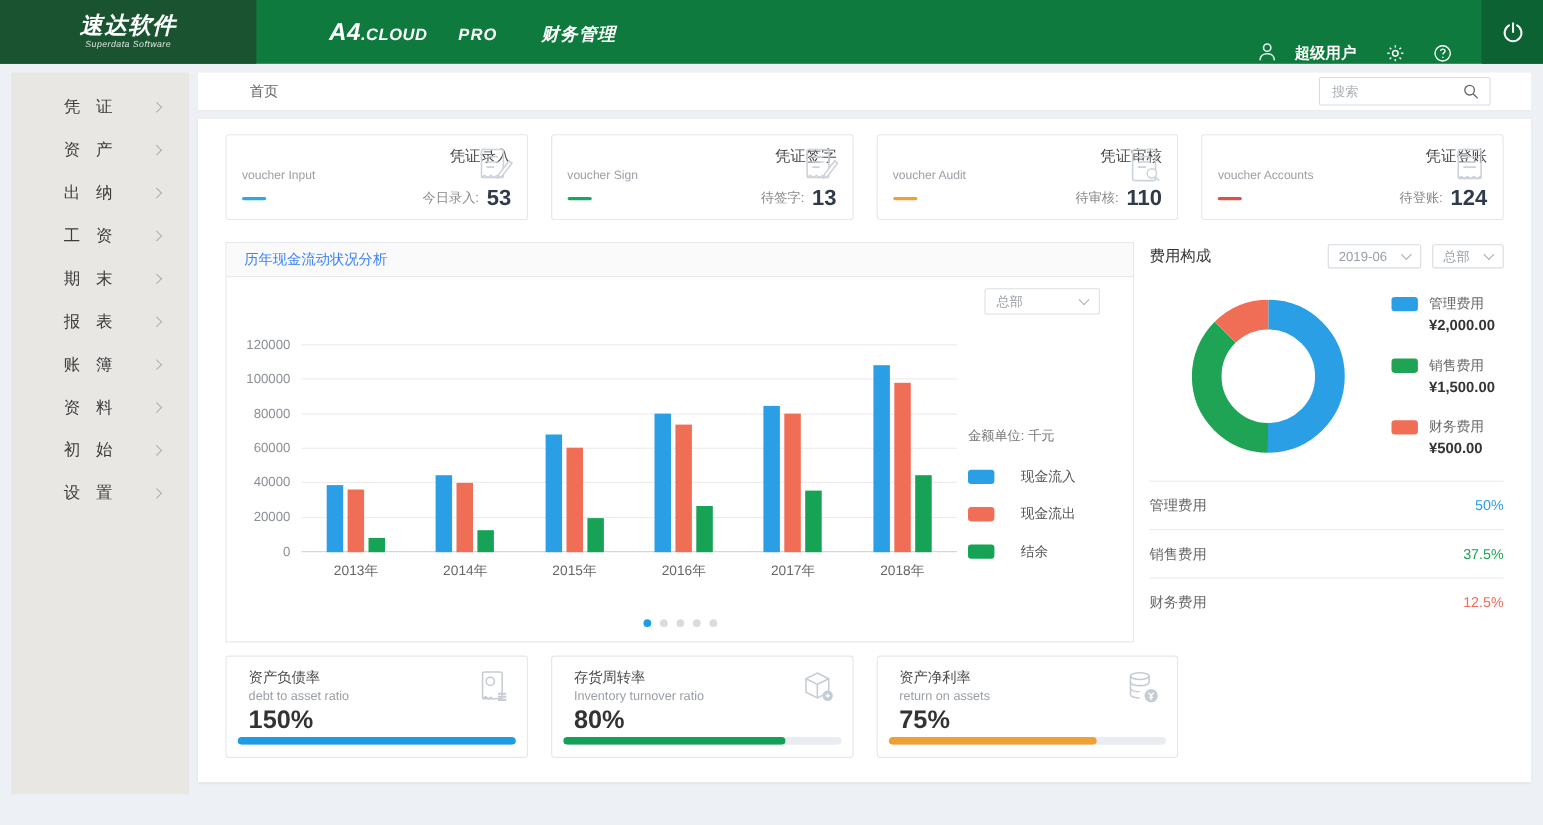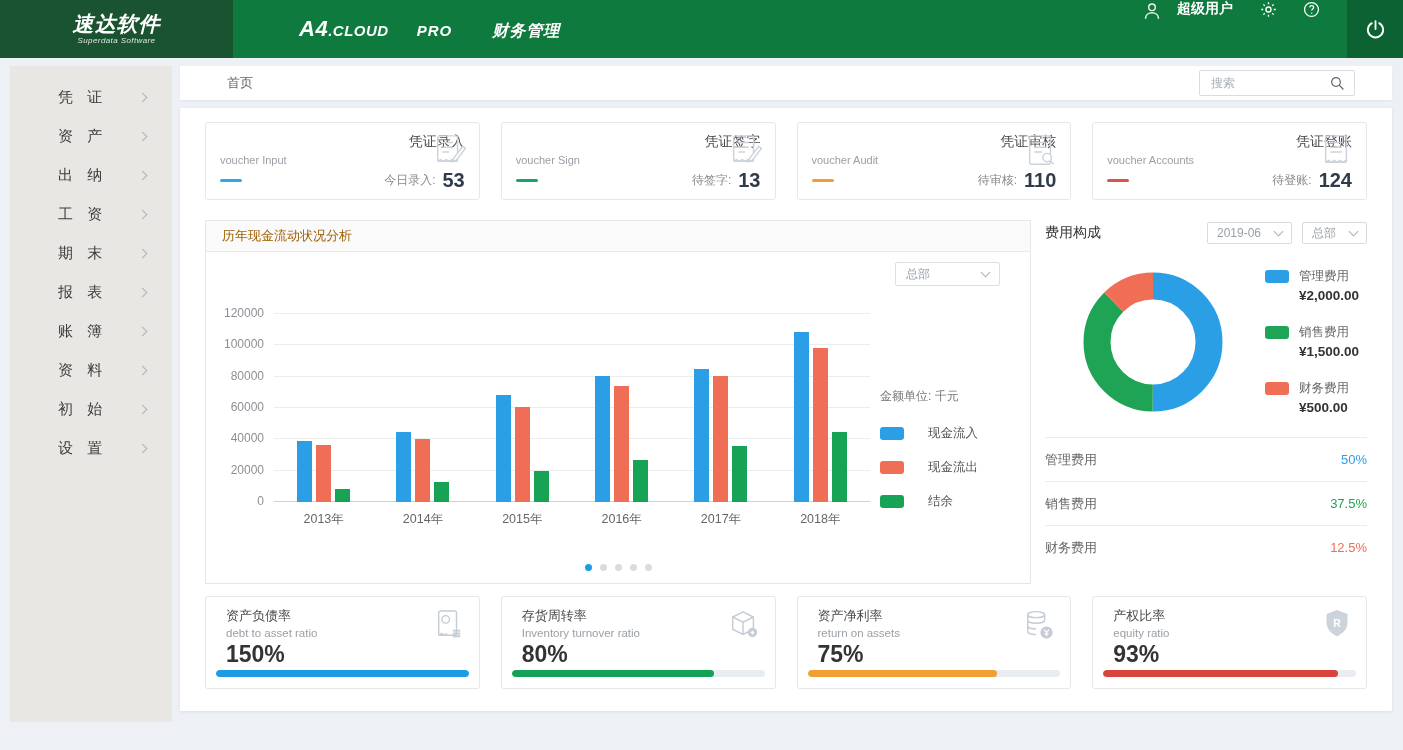--- a/index.html
+++ b/index.html
@@ -12,21 +12,21 @@
   
   .app-header { height:58px; background:#0e7a3e; display:flex; align-items:stretch; color:#fff; }
   .logo-block { width:233px; background:#1a5330; display:flex; flex-direction:column; align-items:center; justify-content:center; }
   .logo-title { font-size:21px; font-weight:bold; font-style:italic; letter-spacing:1px; line-height:1; }
   .logo-sub { font-size:8px; font-style:italic; opacity:.85; margin-top:2px; letter-spacing:.4px; }
   .app-title { display:flex; align-items:baseline; margin-left:66px; align-self:center; font-weight:bold; font-style:italic; }
   .product-main { font-size:22px; letter-spacing:.5px; }
   .product-suffix { font-size:15px; letter-spacing:.5px; }
   .edition { font-size:15px; margin-left:28px; letter-spacing:1px; }
   .module { font-size:16px; margin-left:40px; letter-spacing:1px; }
-  .header-right { margin-left:auto; display:flex; align-items:flex-start; }
+  .header-right { margin-left:auto; display:flex; align-items:flex-end; }
   .hr-item { display:flex; align-items:center; justify-content:center; cursor:pointer; }
   .user-icon-wrap { margin-right:14px; }
   .username { font-size:14px; font-weight:bold; margin-right:26px; }
   .gear-wrap { margin-right:24px; }
   .help-wrap { margin-right:26px; }
   .power-block { width:56px; height:100%; background:#0c6233; display:flex; align-items:center; justify-content:center; cursor:pointer; }
   
   .page { display:flex; padding:8px 11px 0 10px; gap:8px; }
   .sidebar { width:162px; height:656px; background:#e9e7e4; padding-top:12px; flex:none; }
   .side-item { height:39px; display:flex; align-items:center; padding:0 26px 0 48px; font-size:15px; color:#3c3c3c; letter-spacing:5px; cursor:pointer; }
@@ -48,21 +48,21 @@
   .v-title { font-size:14px; color:#4a4a4a;text-align:right; }
   .v-sub { font-size:11px; color:#9aa0a6; margin-top:3px; }
   .v-icon { position:absolute; top:9px; right:12px; }
   .v-bottom { position:absolute; left:14px; right:14px; bottom:9px; display:flex; align-items:center; }
   .dash { width:22px; height:3px; border-radius:1.5px; }
   .v-stat { margin-left:auto; font-size:12px; color:#888; }
   .v-num { font-size:20px; font-weight:bold; color:#2f3b4b; margin-left:7px; line-height:1; }
   
   .middle-row { display:flex; gap:14px; margin-bottom:12px; }
   .chart-card { width:826px; height:364px; border:1px solid #e4e7eb; display:flex; flex-direction:column; flex:none; }
-  .chart-header { height:31px; background:#fafafa; border-bottom:1px solid #e9e9e9; line-height:30px; padding-left:16px; font-size:13px; color:#a16207; flex:none; }
+  .chart-header { height:31px; background:#fafafa; border-bottom:1px solid #e9e9e9; line-height:30px; padding-left:16px; font-size:13px; color:#3b82f6; flex:none; }
   .chart-body { flex:1; position:relative; display:flex; padding-left:16px; }
   .branch-select { position:absolute; top:10px; right:30px; width:105px; height:24px; border:1px solid #dcdfe3; border-radius:2px; font-size:12px; color:#98a0a8; display:flex; align-items:center; justify-content:space-between; padding:0 10px; background:#fff; cursor:pointer; }
   .plot-wrap { flex:1; padding:62px 10px 0 52px; }
   .bar-plot { position:relative; height:188px; }
   .gridline { position:absolute; left:0; right:0; height:1px; background:#ececec; }
   .gridline.axis { background:#cfd3d7; }
   .ytick { position:absolute; left:-10px; top:0; transform:translate(-100%,-50%); font-size:12px; color:#8c9096; white-space:nowrap; }
   .bars-row { position:absolute; inset:0; display:flex; }
   .bar-group { flex:1; display:flex; align-items:flex-end; justify-content:center; gap:4px; height:100%; }
   .bar { width:15px; }
@@ -458,29 +458,17 @@
               <path d="M5 7v6c0 1.8 4 3.2 9 3.2s9-1.4 9-3.2V7"></path>
               <path d="M5 13v6c0 1.8 4 3.2 9 3.2"></path>
               <path d="M5 19v6c0 1.8 4 3.2 9 3.2"></path>
               <circle cx="25" cy="26" r="6.5" fill="#c6ccd4" stroke="none"></circle>
               <path d="M22.5 23l2.5 3 2.5-3M25 26v4M23 27.5h4" stroke="#fff" stroke-width="1.3"></path>
             </svg>
           <div class="k-bar">
               <div class="k-fill" style="width: 75%; background-color: rgb(240, 160, 50);"></div>
             </div>
         </div>
-        <div class="kpi-card">
-          <div class="k-title">产权比率</div>
-          <div class="k-sub">equity ratio</div>
-          <div class="k-value">93%</div>
-          <svg class="k-icon" width="28" height="32" viewBox="0 0 32 36" fill="none">
-              <path d="M16 2l12 4.5V16c0 8-5.2 12.8-12 16-6.8-3.2-12-8-12-16V6.5z" fill="#cdd3da"></path>
-              <text x="16" y="21" text-anchor="middle" font-size="12" font-family="Liberation Sans, sans-serif" fill="#fff" font-weight="bold">R</text>
-            </svg>
-          <div class="k-bar">
-              <div class="k-fill" style="width: 93%; background-color: rgb(216, 69, 60);"></div>
-            </div>
-        </div>
       </div>
 
     </div>
   </div>
 </div>
 
 </body></html>

